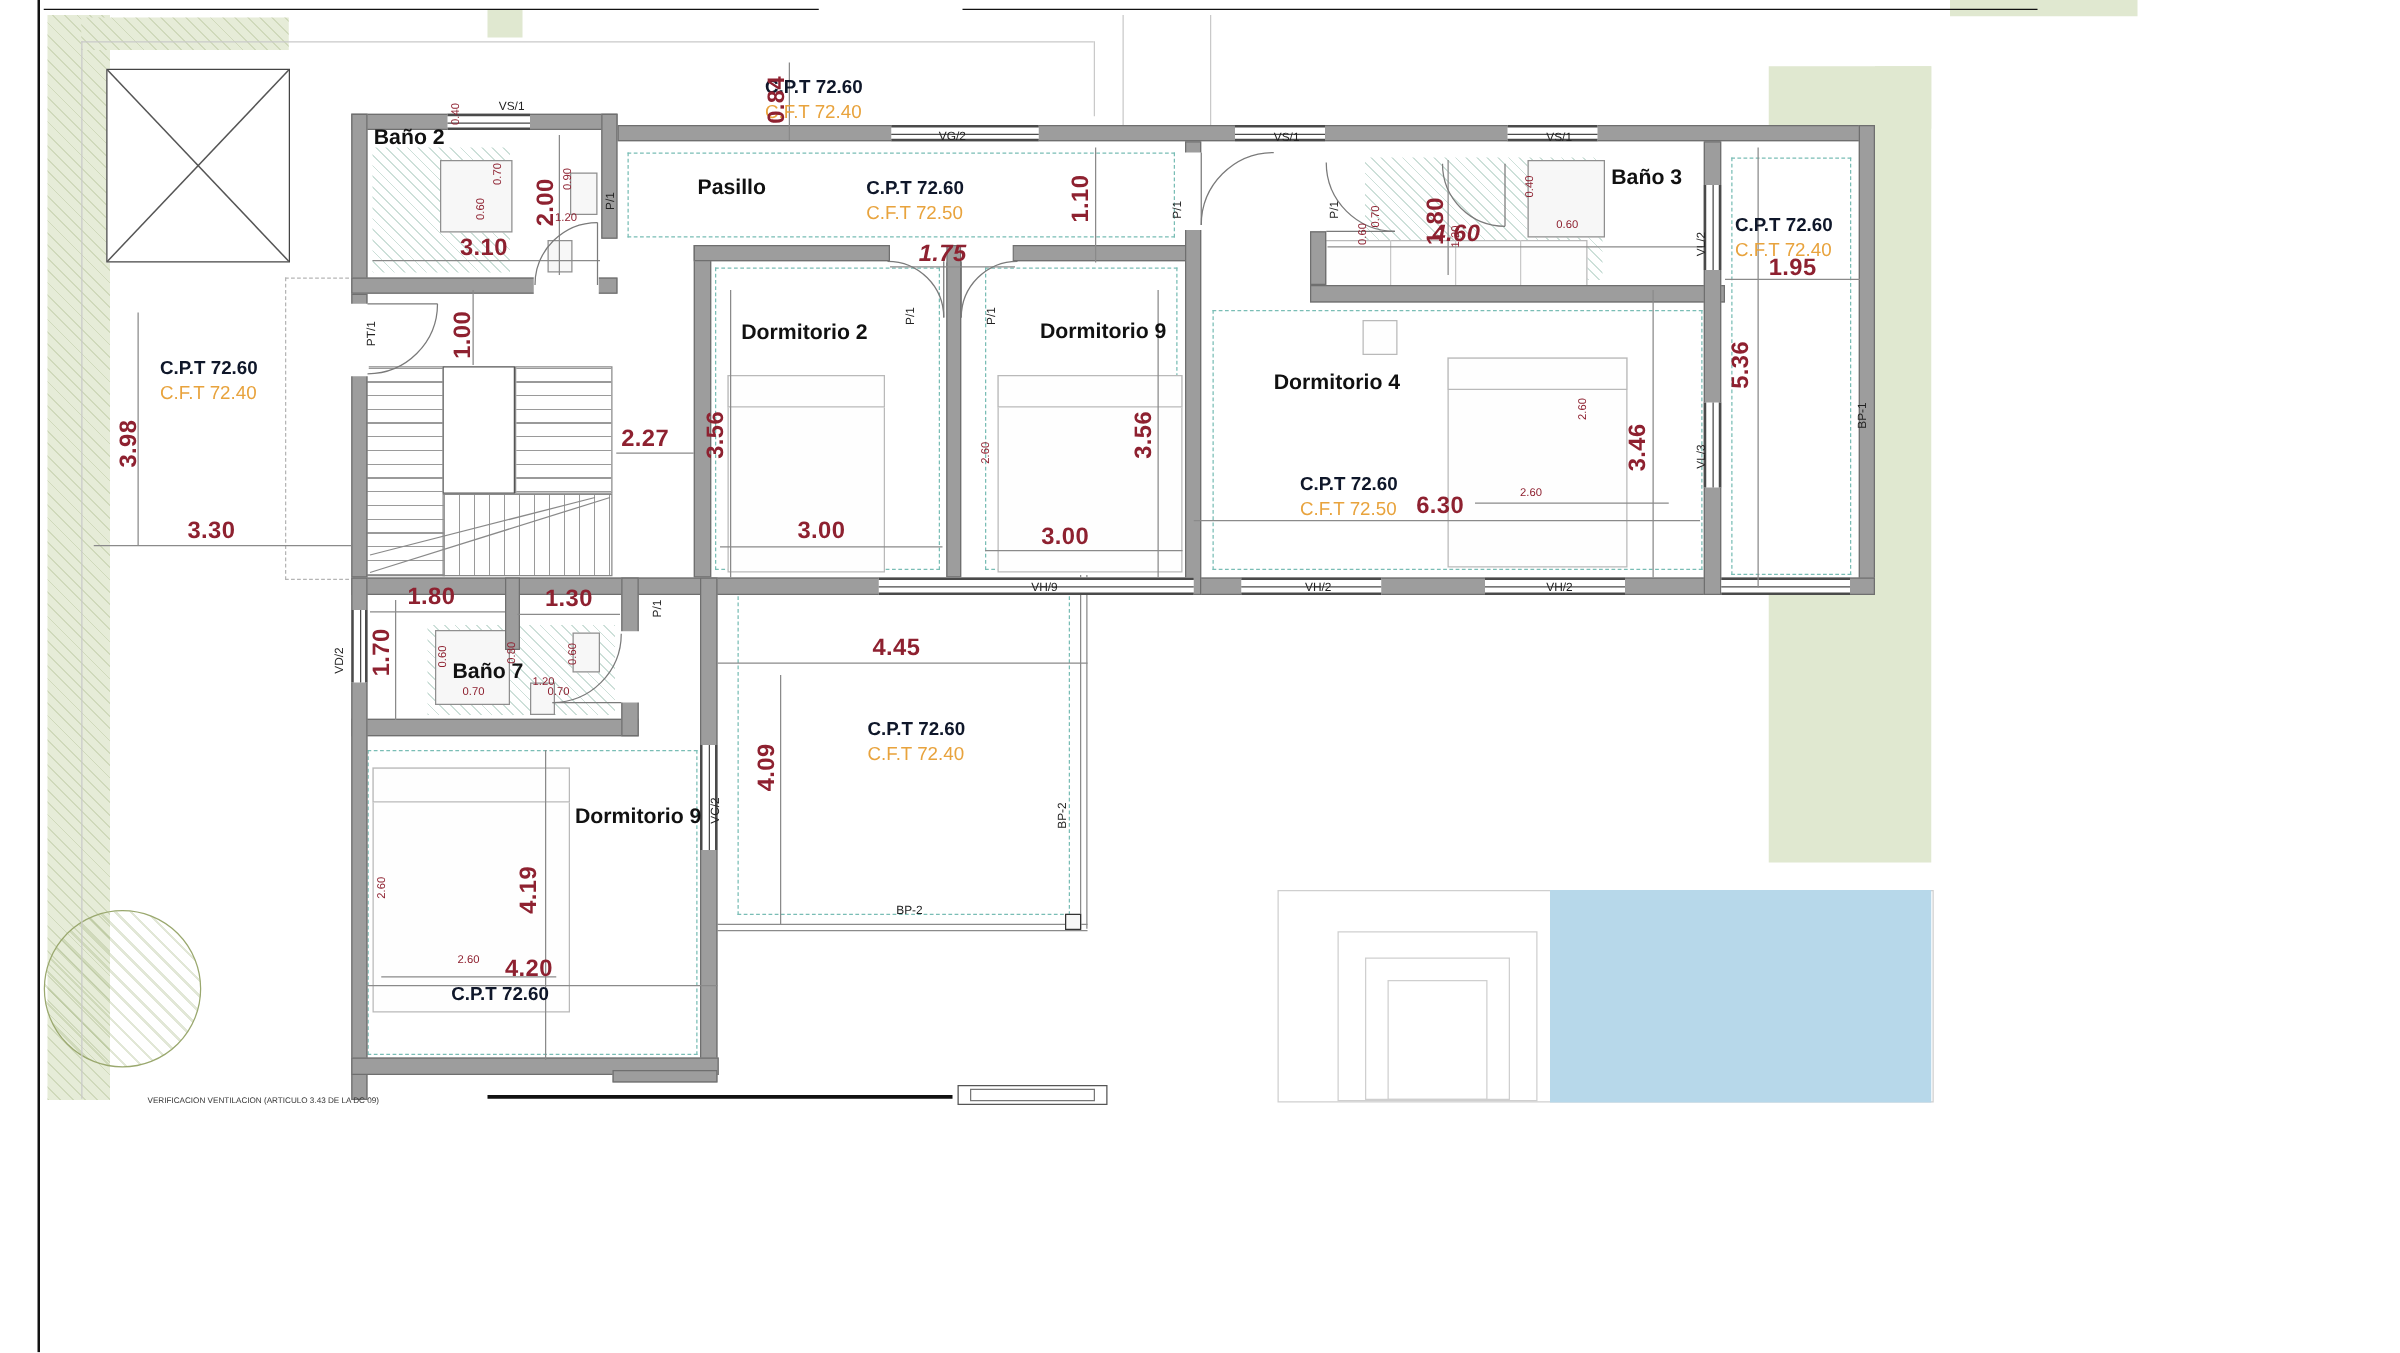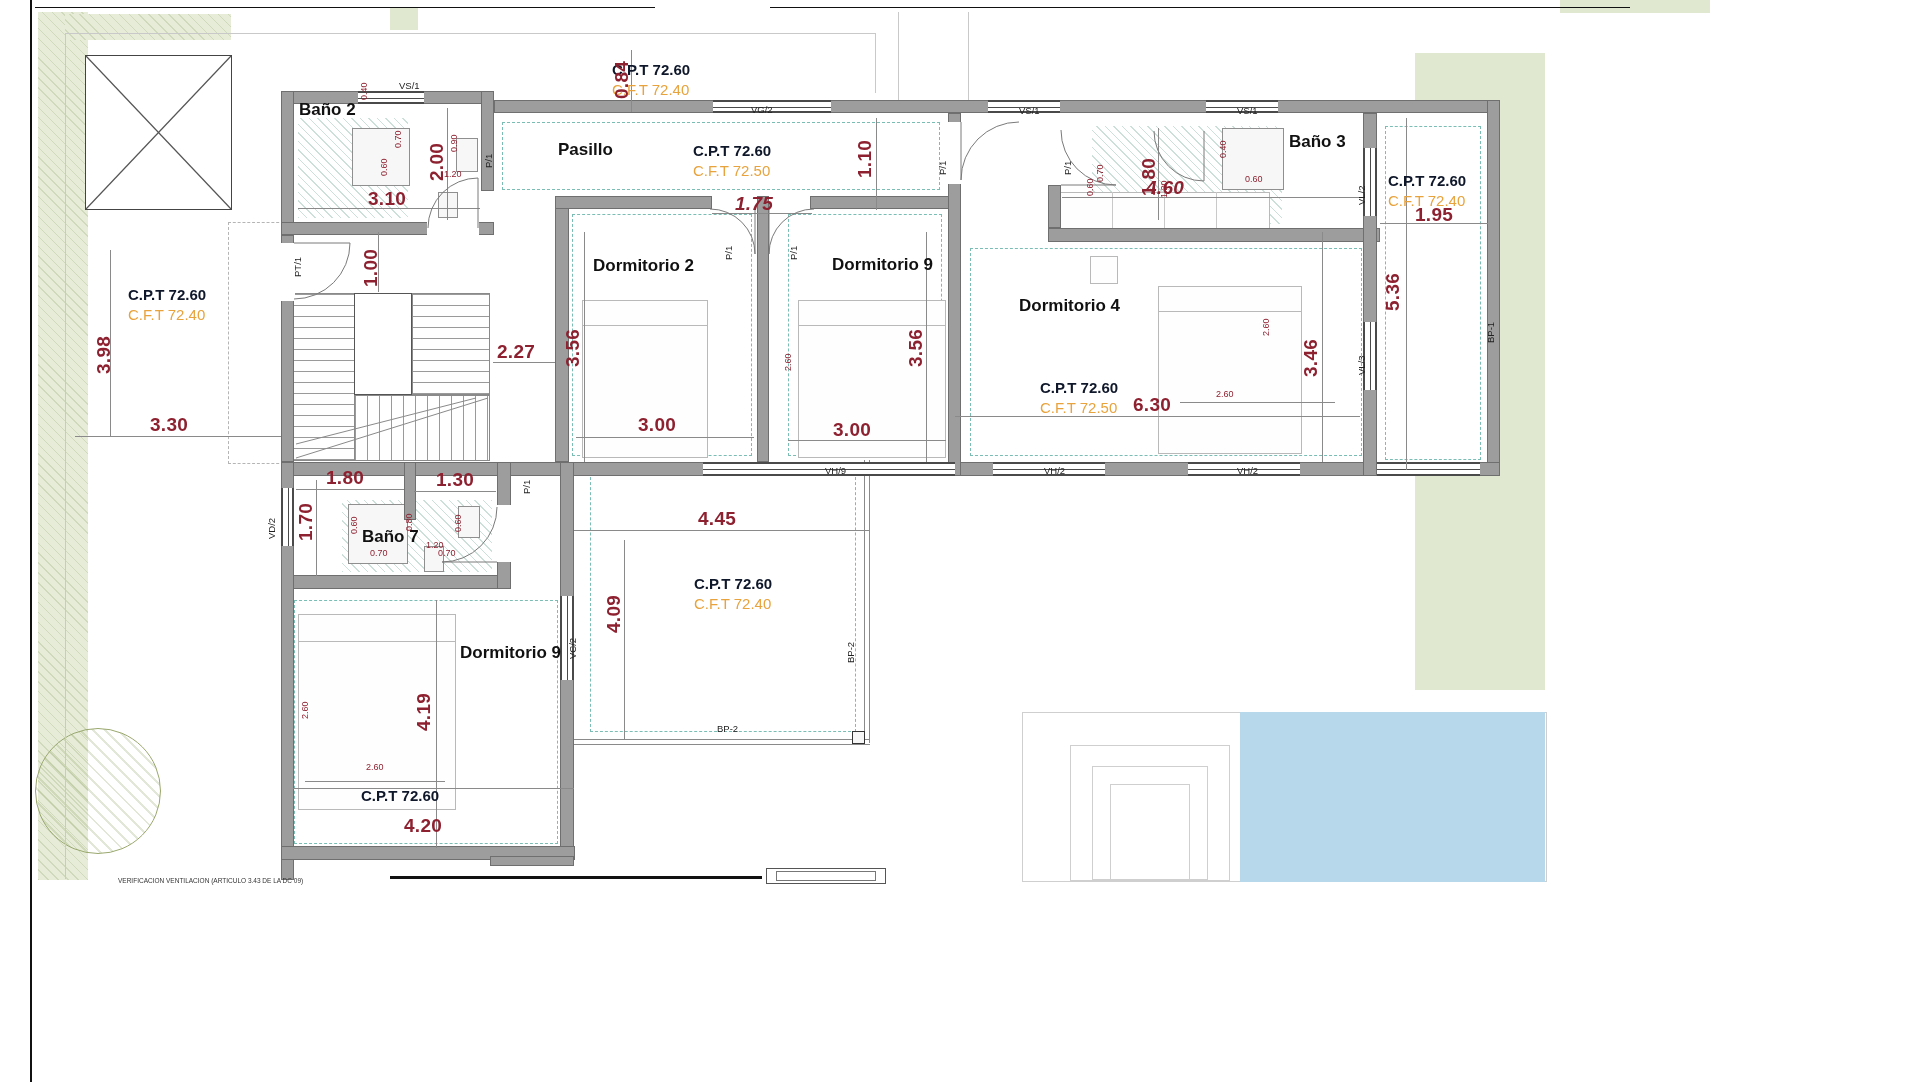--- a/index.html
+++ b/index.html
@@ -281,21 +281,21 @@
     <div class="lbl dim" style="left: 833px; top: 420px;">3.00</div>
     <div class="lbl dim" style="left: 1133px; top: 395px;">6.30</div>
     <div class="lbl dim" style="left: 1301px; top: 377px; transform-origin: 0px 0px; transform: rotate(-90deg);">3.46</div>
     <div class="lbl dim" style="left: 1383px; top: 311px; transform-origin: 0px 0px; transform: rotate(-90deg);">5.36</div>
     <div class="lbl dim" style="left: 326px; top: 468px;">1.80</div>
     <div class="lbl dim" style="left: 436px; top: 470px;">1.30</div>
     <div class="lbl dim" style="left: 296px; top: 541px; transform-origin: 0px 0px; transform: rotate(-90deg);">1.70</div>
     <div class="lbl dim" style="left: 698px; top: 509px;">4.45</div>
     <div class="lbl dim" style="left: 604px; top: 633px; transform-origin: 0px 0px; transform: rotate(-90deg);">4.09</div>
     <div class="lbl dim" style="left: 414px; top: 731px; transform-origin: 0px 0px; transform: rotate(-90deg);">4.19</div>
-    <div class="lbl dim" style="left: 404px; top: 816px;">4.20</div>
+    <div class="lbl dim" style="left: 404px; top: 766px;">4.20</div>
 
   <div class="lbl dimsm" style="left: 360px; top: 100px; transform-origin: 0px 0px; transform: rotate(-90deg);">0.40</div>
     <div class="lbl dimsm" style="left: 394px; top: 148px; transform-origin: 0px 0px; transform: rotate(-90deg);">0.70</div>
     <div class="lbl dimsm" style="left: 380px; top: 176px; transform-origin: 0px 0px; transform: rotate(-90deg);">0.60</div>
     <div class="lbl dimsm" style="left: 450px; top: 152px; transform-origin: 0px 0px; transform: rotate(-90deg);">0.90</div>
     <div class="lbl dimsm" style="left: 444px; top: 170px;">1.20</div>
     <div class="lbl dimsm" style="left: 1096px; top: 182px; transform-origin: 0px 0px; transform: rotate(-90deg);">0.70</div>
     <div class="lbl dimsm" style="left: 1086px; top: 196px; transform-origin: 0px 0px; transform: rotate(-90deg);">0.60</div>
     <div class="lbl dimsm" style="left: 1160px; top: 198px; transform-origin: 0px 0px; transform: rotate(-90deg);">1.20</div>
     <div class="lbl dimsm" style="left: 1219px; top: 158px; transform-origin: 0px 0px; transform: rotate(-90deg);">0.40</div>

